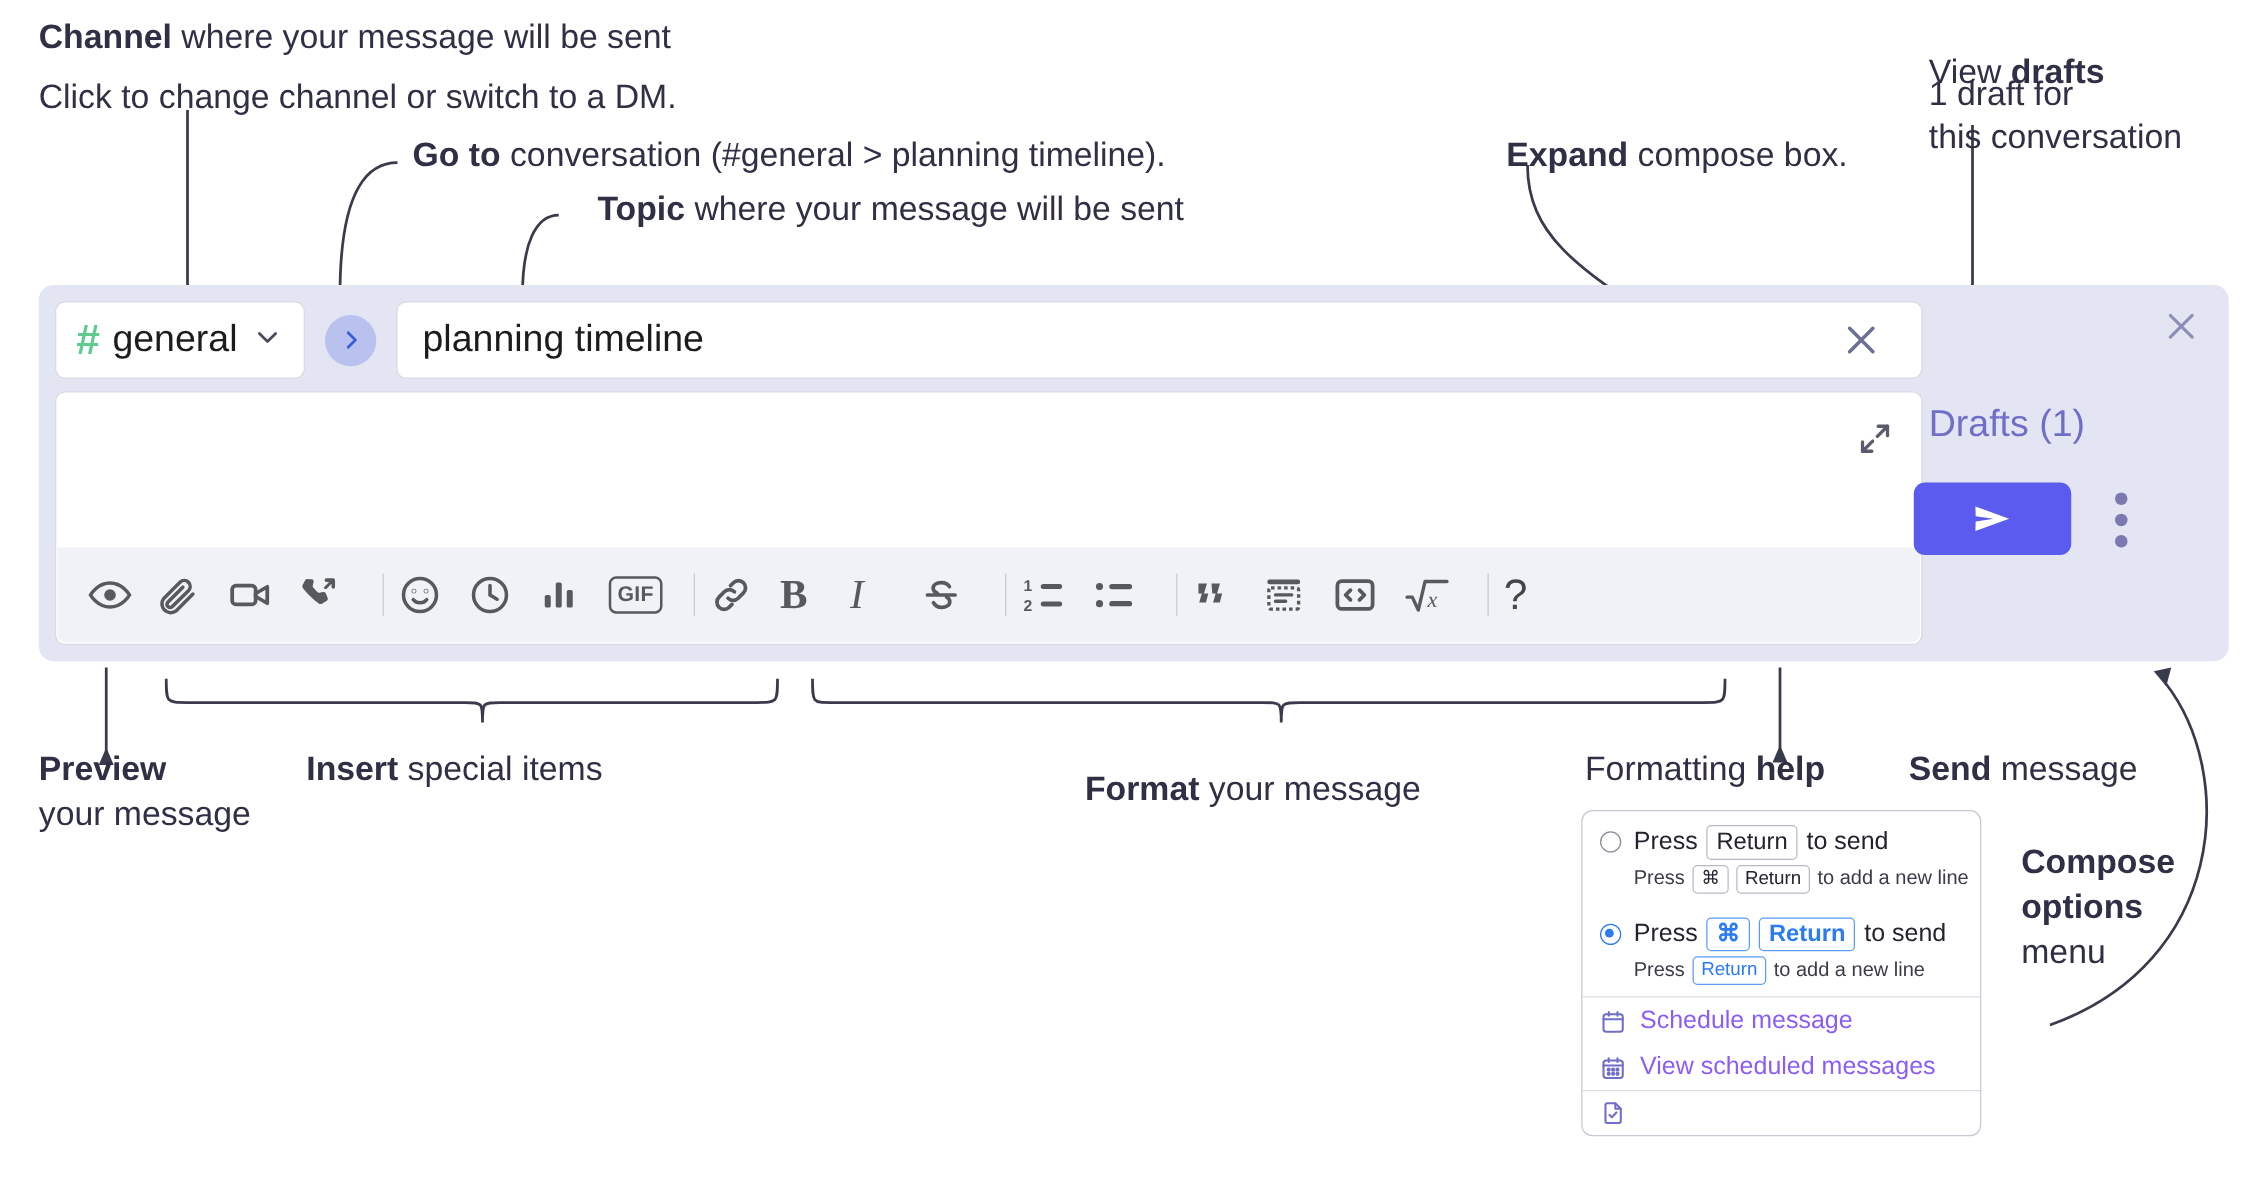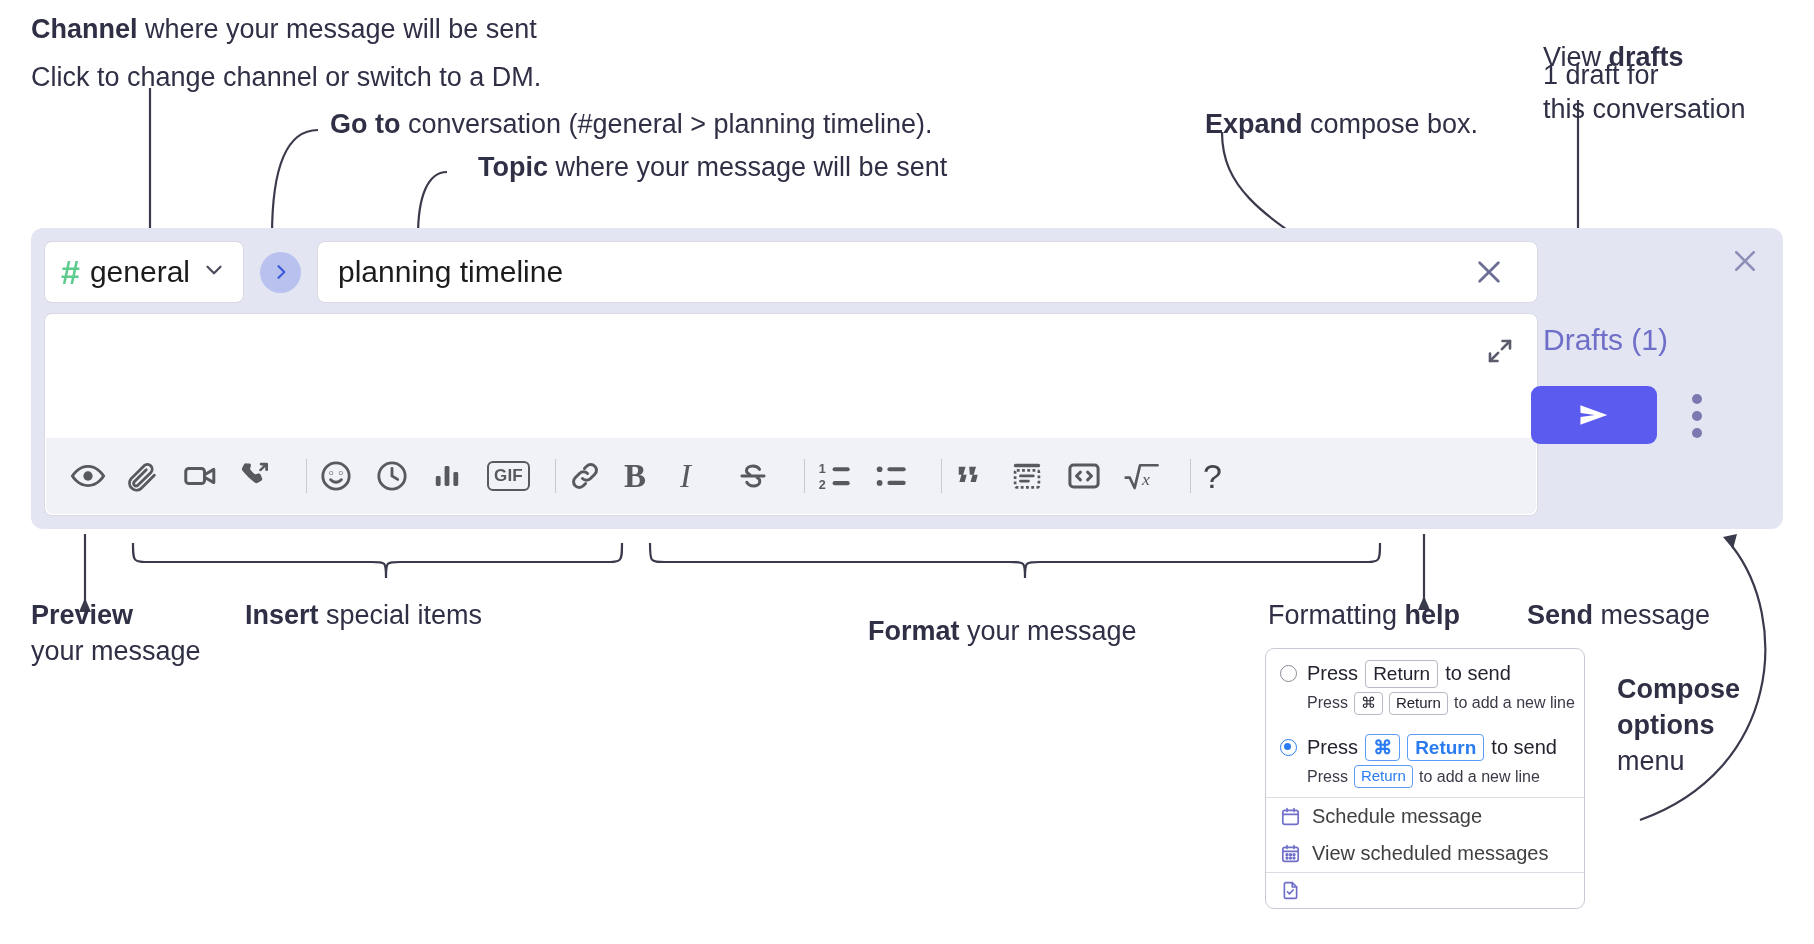--- a/index.html
+++ b/index.html
@@ -120,21 +120,21 @@
   .opt-sub{font-size:16px;color:#3a3a48;display:flex;align-items:center;gap:6px;padding:2px 0 9px 41px;}
   .key{
     border:1px solid #b9b9c6;border-radius:4px;padding:1px 7px;font-size:19px;color:#232330;
     background:#fff;line-height:1.25;display:inline-block;
   }
   .key.sm{font-size:15px;padding:1px 6px;}
   .key.blue{border-color:#5b9cf5;color:#2b7cf0;font-weight:bold;}
   .key.blue.sm{font-weight:normal;}
   .opt-div{height:1px;background:#dcdce4;}
   .opt-item{
-    display:flex;align-items:center;gap:11px;padding:7px 14px;font-size:20px;color:#404040;cursor:pointer;
+    display:flex;align-items:flex-end;gap:11px;padding:7px 14px;font-size:20px;color:#8b5cf6;cursor:pointer;
   }
   .opt-item .ic{color:#6f6fc9;display:flex;align-items:center;flex:0 0 auto;}
 </style>
 </head>
 <body>
 
 <svg class="overlay" viewBox="0 0 1814 944">
   <g fill="none" stroke="#3a3a4d" stroke-width="2.2">
 
     <path d="M150 88 L150 236"></path>

